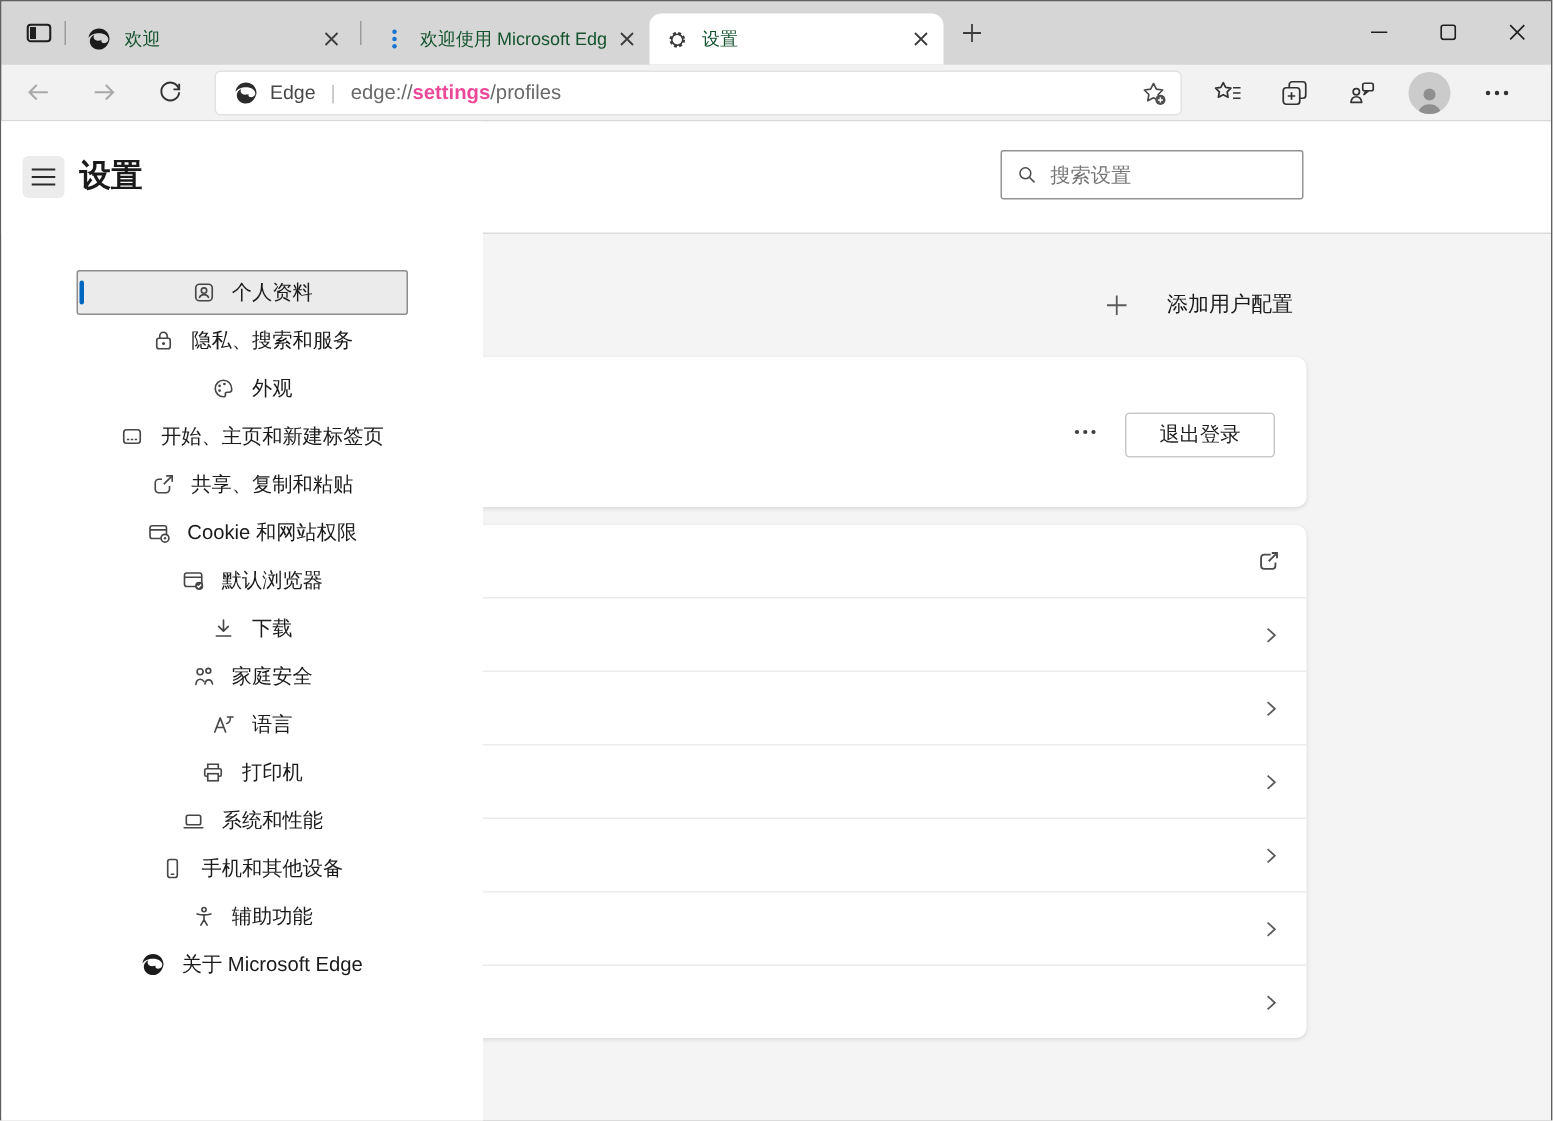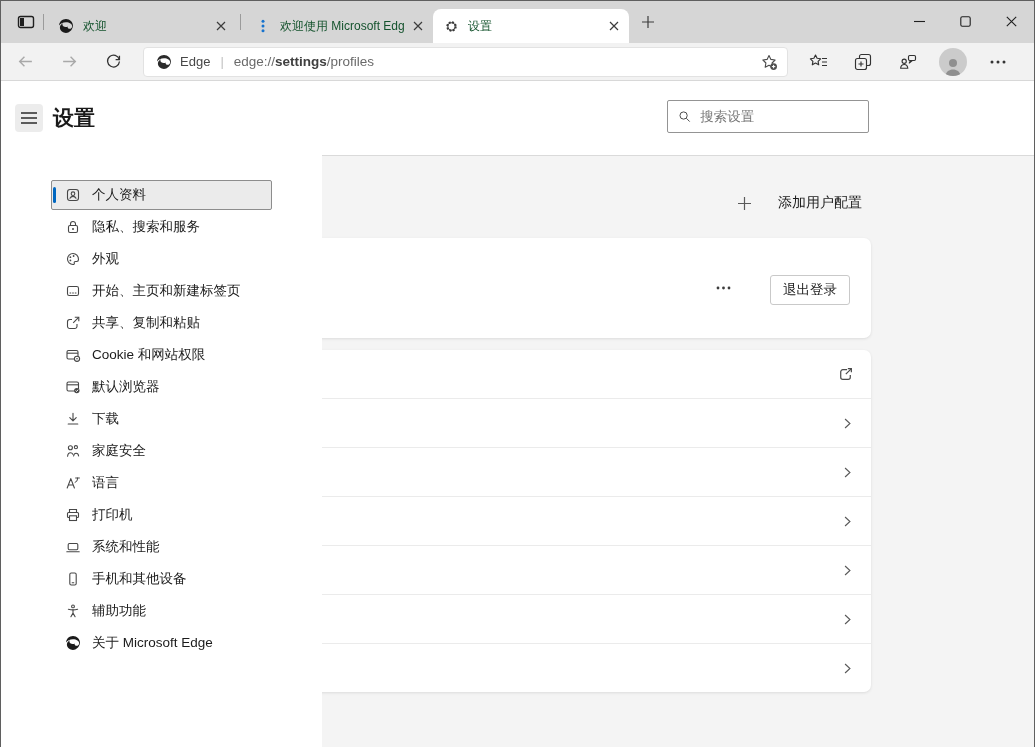--- a/index.html
+++ b/index.html
@@ -20,49 +20,49 @@
   .win-controls { position:absolute; right:0; top:0; height:40px; display:flex; }
   .win-btn { width:46px; height:40px; display:flex; align-items:center; justify-content:center; }
 
   
   .toolbar { height:38px; background:#f2f2f2; border-bottom:1px solid #d8d8d8; display:flex; align-items:center; padding:0 10px; flex:none; }
   .nav-btn { width:28px; height:28px; display:flex; align-items:center; justify-content:center; border-radius:5px; margin-right:16px; }
   .address-bar { width:645px; height:30px; background:#fff; border:1px solid #e2e2e2; border-radius:4px; display:flex; align-items:center; padding:0 5px 0 12px; margin-right:10px; }
   .site-chip { display:flex; align-items:center; gap:8px; font-size:13px; color:#474747; }
   .chip-sep { color:#c0c0c0; margin:0 10px; font-size:13px; }
   .url { font-size:13.5px; color:#6a6a6a; white-space:nowrap; }
-  .url b { color:#404040; font-weight:bold; }
+  .url b { color:#ec4899; font-weight:bold; }
   .addr-fav-btn { margin-left:auto; width:26px; height:26px; display:flex; align-items:center; justify-content:center; border-radius:4px; }
   .tool-icon-btn { width:28px; height:28px; display:flex; align-items:center; justify-content:center; border-radius:5px; margin-left:17px; }
   .avatar-btn { width:28px; height:28px; margin-left:17px; border-radius:50%; background:#cbcbcb; display:flex; align-items:flex-end; justify-content:center; overflow:hidden; }
 
   
   .page { position:relative; height:667px; background:#f4f4f4; flex:none; }
   .page-header { position:absolute; top:0; left:0; right:0; height:75px; background:#fff; border-bottom:1px solid #dadada; }
   .search-box { position:absolute; right:165px; top:19px; width:202px; height:33px; background:#fff; border:1px solid #949494; border-radius:2px; display:flex; align-items:center; padding:0 10px; gap:9px;margin-left:38px; }
   .search-box input { border:none; outline:none; width:100%; font-size:13.5px; color:#333; font-family:inherit; background:transparent; }
   .search-box input::placeholder { color:#767676; }
 
   .add-profile { position:absolute; top:113px; right:172px; display:flex; align-items:center; gap:26px; font-size:14px; color:#1b1b1b; cursor:default; }
 
   .card { position:absolute; left:200px; right:163px; background:#fff; border-radius:7px; box-shadow:0 1px 3px rgba(0,0,0,.10); }
   .card-signout { top:157px; height:100px; }
   .more-btn { position:absolute; right:137px; top:39px; width:22px; height:22px; display:flex; align-items:center; justify-content:center; border-radius:4px; }
-  .signout-btn { position:absolute; right:21px; top:37px; width:80px; height:30px; background:#fff; border:1px solid #c9c9c9; border-radius:3px; font-size:13.5px; color:#1b1b1b; display:flex; align-items:center; justify-content:center; font-family:inherit; }
+  .signout-btn { position:absolute; right:21px; top:37px; width:100px; height:30px; background:#fff; border:1px solid #c9c9c9; border-radius:3px; font-size:13.5px; color:#1b1b1b; display:flex; align-items:center; justify-content:center; font-family:inherit; }
 
   .card-links { top:269px; height:342px; display:flex; flex-direction:column; overflow:hidden; }
   .link-row { flex:1; display:flex; align-items:center; justify-content:flex-end; padding-right:17px; border-top:1px solid #ebebeb; }
   .link-row:first-child { border-top:none; }
 
   
   .sidebar { position:absolute; left:0; top:0; bottom:0; width:321px; background:#fff; z-index:5; }
   .hamburger { position:absolute; left:14px; top:23px; width:28px; height:28px; background:#ececec; border-radius:4px; display:flex; align-items:center; justify-content:center; }
   .sidebar-title { position:absolute; left:52px; top:22px; font-size:21px; font-weight:bold; color:#1a1a1a; line-height:30px; }
   .nav-list { position:absolute; top:99px; left:50px; width:221px; }
-  .nav-item { height:30px; margin-bottom:2px; display:flex; align-items:center; gap:11px; padding-left:13px; font-size:13.5px; color:#1b1b1b; border:1px solid transparent; border-radius:2px; position:relative; }
+  .nav-item { height:30px; margin-bottom:2px; display:flex; align-items:center; gap:11px; padding-left:13px; font-size:13.5px; color:#1b1b1b; border:1px solid transparent; border-radius:2px; position:relative;justify-content:center; }
   .nav-item.selected { background:#ebebeb; border-color:#8d8d8d; }
   .nav-item.selected::before { content:""; position:absolute; left:1px; top:6px; bottom:6px; width:3px; border-radius:2px; background:#0067c0; }
   .nav-ic { width:16px; height:16px; flex:none; display:flex; align-items:center; justify-content:center; }
   svg { display:block; }
 </style>
 </head>
 <body>
 
 <div class="window">
 

